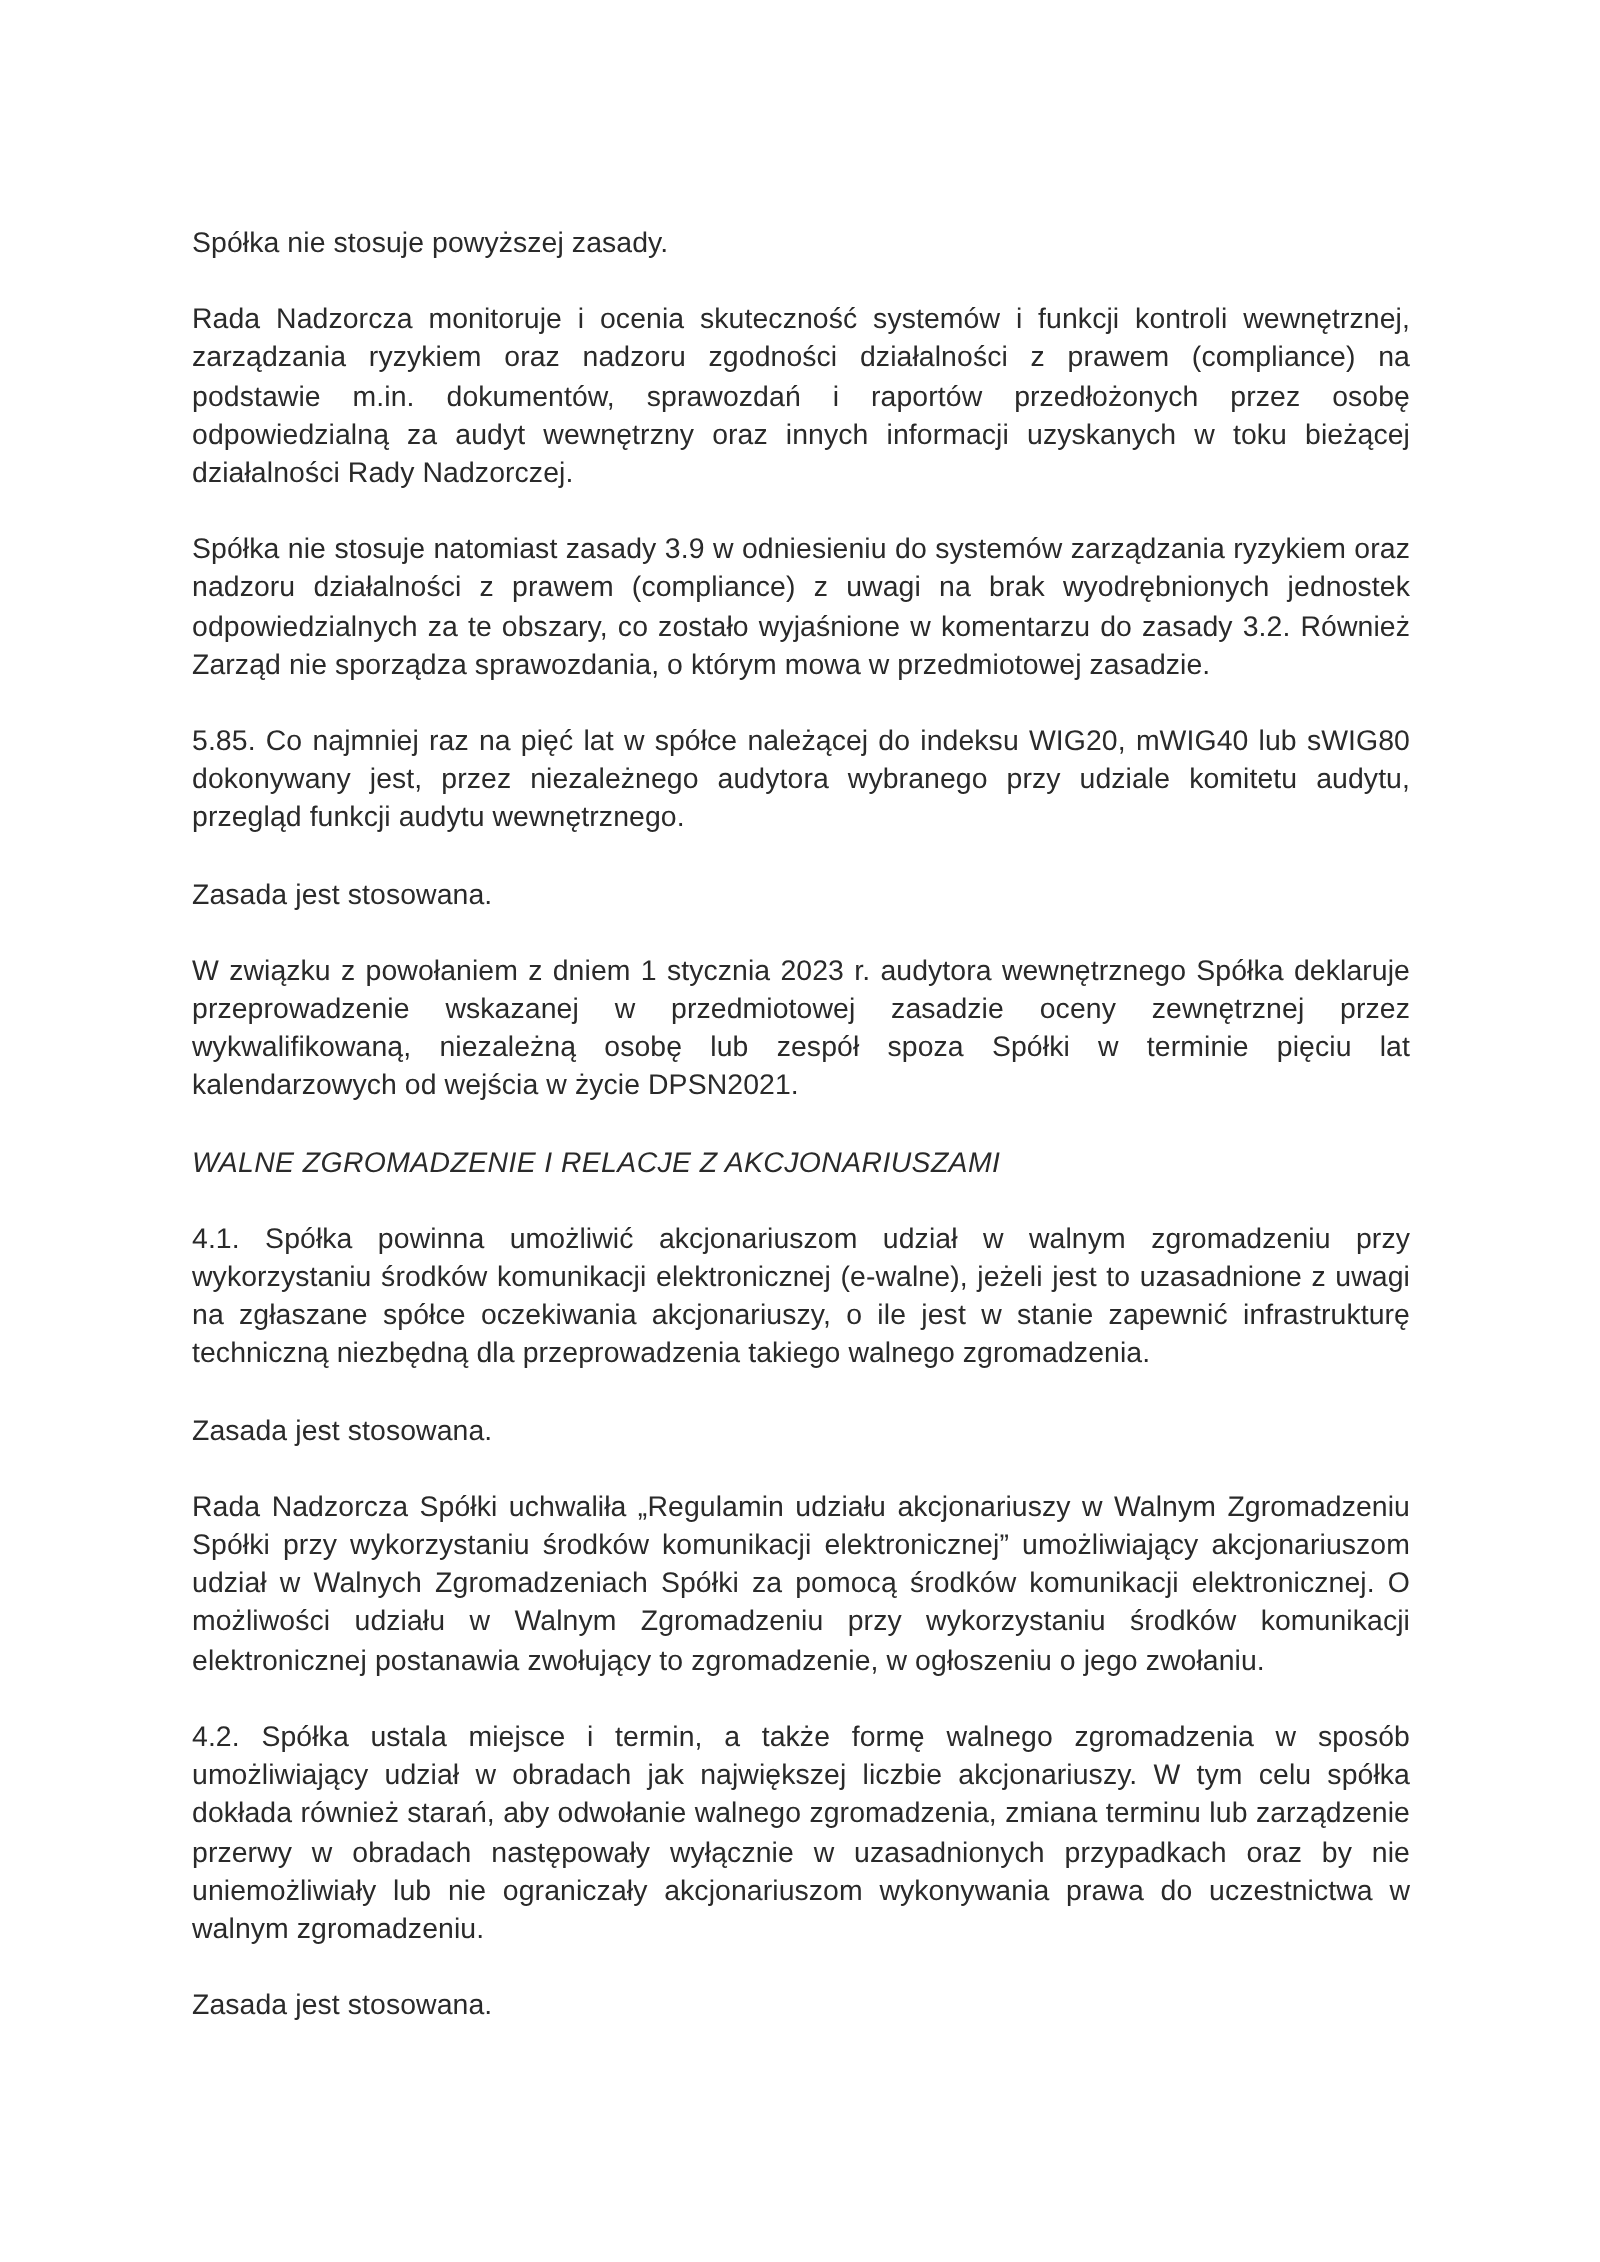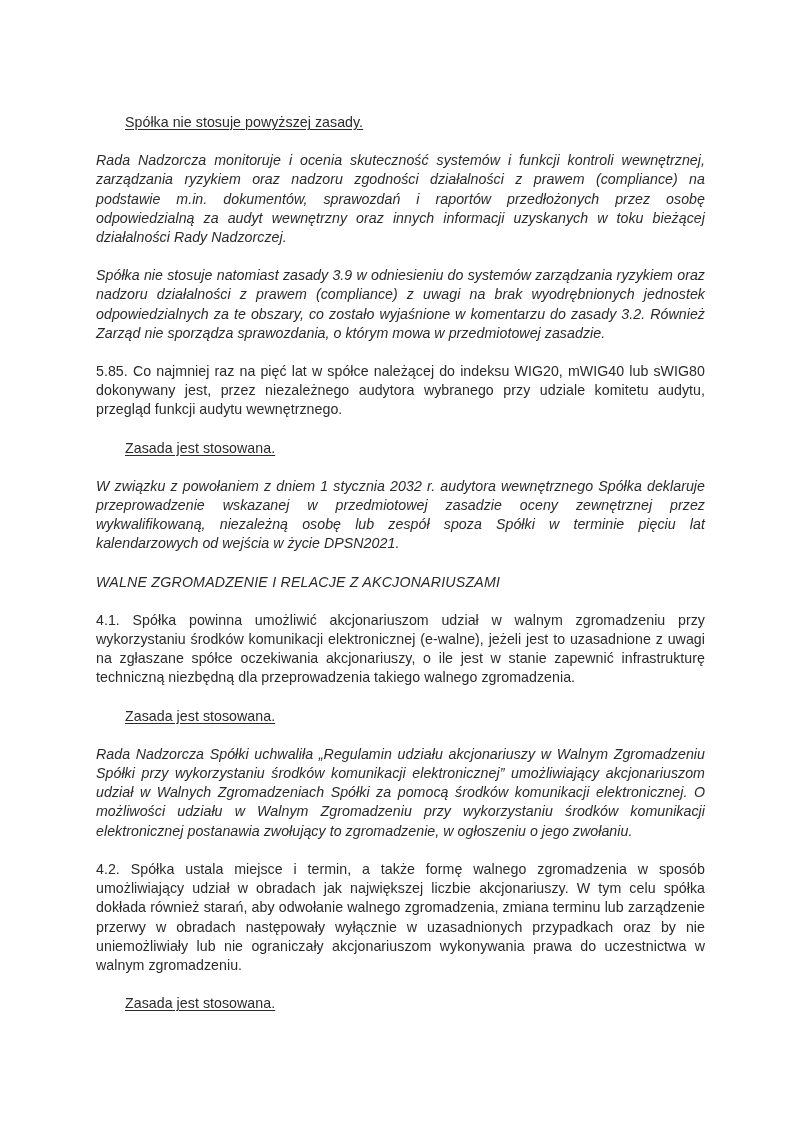--- a/index.html
+++ b/index.html
@@ -22,28 +22,25 @@
       width: 609px;
     }
     p {
       margin: 0;
       font-size: 14.2px;
       line-height: 19.2px;
       text-align: justify;
       letter-spacing: 0.05px;
     }
     .status {
-      text-decoration: underline;
       text-underline-offset: 2px;
       text-decoration-thickness: 1px;
       font-weight: 500;
-      margin-left: 29px;
     }
     .comment {
-      font-style: italic;
     }
     .heading {
       text-align: left;
       letter-spacing: 0.2px;
       font-style: italic;
     }
     .gap { height: 19px; }
   </style>
 </head>
 <body>
@@ -53,21 +50,21 @@
   <p class="status">Spółka nie stosuje powyższej zasady.</p>
   <div class="gap"></div>
   <p class="comment">Rada Nadzorcza monitoruje i ocenia skuteczność systemów i funkcji kontroli wewnętrznej, zarządzania ryzykiem oraz nadzoru zgodności działalności z prawem (compliance) na podstawie m.in. dokumentów, sprawozdań i raportów przedłożonych przez osobę odpowiedzialną za audyt wewnętrzny oraz innych informacji uzyskanych w toku bieżącej działalności Rady Nadzorczej.</p>
   <div class="gap"></div>
   <p class="comment">Spółka nie stosuje natomiast zasady 3.9 w odniesieniu do systemów zarządzania ryzykiem oraz nadzoru działalności z prawem (compliance) z uwagi na brak wyodrębnionych jednostek odpowiedzialnych za te obszary, co zostało wyjaśnione w komentarzu do zasady 3.2. Również Zarząd nie sporządza sprawozdania, o którym mowa w przedmiotowej zasadzie.</p>
   <div class="gap"></div>
   <p class="body">5.85. Co najmniej raz na pięć lat w spółce należącej do indeksu WIG20, mWIG40 lub sWIG80 dokonywany jest, przez niezależnego audytora wybranego przy udziale komitetu audytu, przegląd funkcji audytu wewnętrznego.</p>
   <div class="gap"></div>
   <p class="status">Zasada jest stosowana.</p>
   <div class="gap"></div>
-  <p class="comment">W związku z powołaniem z dniem 1 stycznia 2032 r. audytora wewnętrznego Spółka deklaruje przeprowadzenie wskazanej w przedmiotowej zasadzie oceny zewnętrznej przez wykwalifikowaną, niezależną osobę lub zespół spoza Spółki w terminie pięciu lat kalendarzowych od wejścia w życie DPSN2021.</p>
+  <p class="comment">W związku z powołaniem z dniem 1 stycznia 2023 r. audytora wewnętrznego Spółka deklaruje przeprowadzenie wskazanej w przedmiotowej zasadzie oceny zewnętrznej przez wykwalifikowaną, niezależną osobę lub zespół spoza Spółki w terminie pięciu lat kalendarzowych od wejścia w życie DPSN2021.</p>
   <div class="gap"></div>
   <p class="heading">WALNE ZGROMADZENIE I RELACJE Z AKCJONARIUSZAMI</p>
   <div class="gap"></div>
   <p class="body">4.1. Spółka powinna umożliwić akcjonariuszom udział w walnym zgromadzeniu przy wykorzystaniu środków komunikacji elektronicznej (e-walne), jeżeli jest to uzasadnione z uwagi na zgłaszane spółce oczekiwania akcjonariuszy, o ile jest w stanie zapewnić infrastrukturę techniczną niezbędną dla przeprowadzenia takiego walnego zgromadzenia.</p>
   <div class="gap"></div>
   <p class="status">Zasada jest stosowana.</p>
   <div class="gap"></div>
   <p class="comment">Rada Nadzorcza Spółki uchwaliła „Regulamin udziału akcjonariuszy w Walnym Zgromadzeniu Spółki przy wykorzystaniu środków komunikacji elektronicznej” umożliwiający akcjonariuszom udział w Walnych Zgromadzeniach Spółki za pomocą środków komunikacji elektronicznej. O możliwości udziału w Walnym Zgromadzeniu przy wykorzystaniu środków komunikacji elektronicznej postanawia zwołujący to zgromadzenie, w ogłoszeniu o jego zwołaniu.</p>
   <div class="gap"></div>
   <p class="body">4.2. Spółka ustala miejsce i termin, a także formę walnego zgromadzenia w sposób umożliwiający udział w obradach jak największej liczbie akcjonariuszy. W tym celu spółka dokłada również starań, aby odwołanie walnego zgromadzenia, zmiana terminu lub zarządzenie przerwy w obradach następowały wyłącznie w uzasadnionych przypadkach oraz by nie uniemożliwiały lub nie ograniczały akcjonariuszom wykonywania prawa do uczestnictwa w walnym zgromadzeniu.</p>

